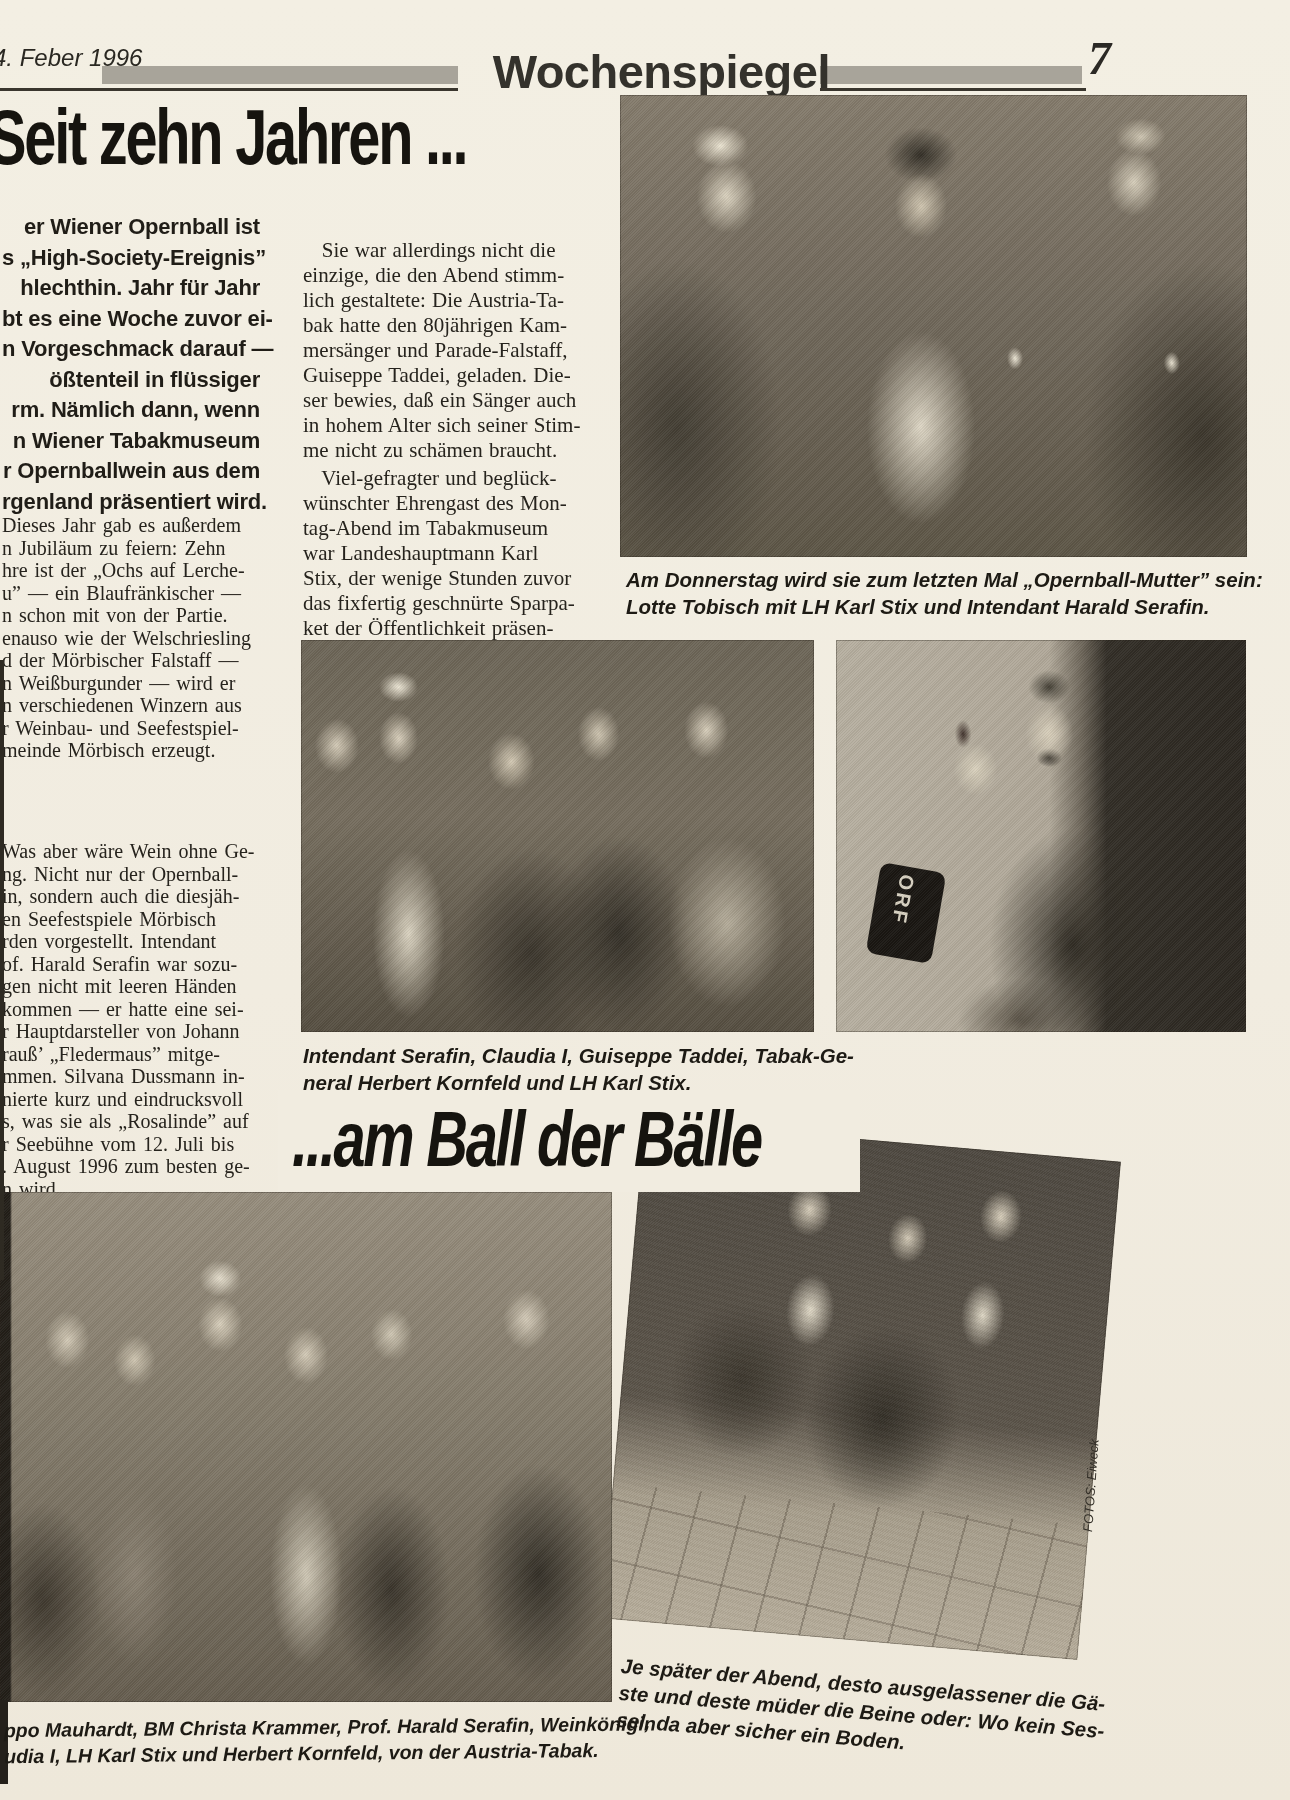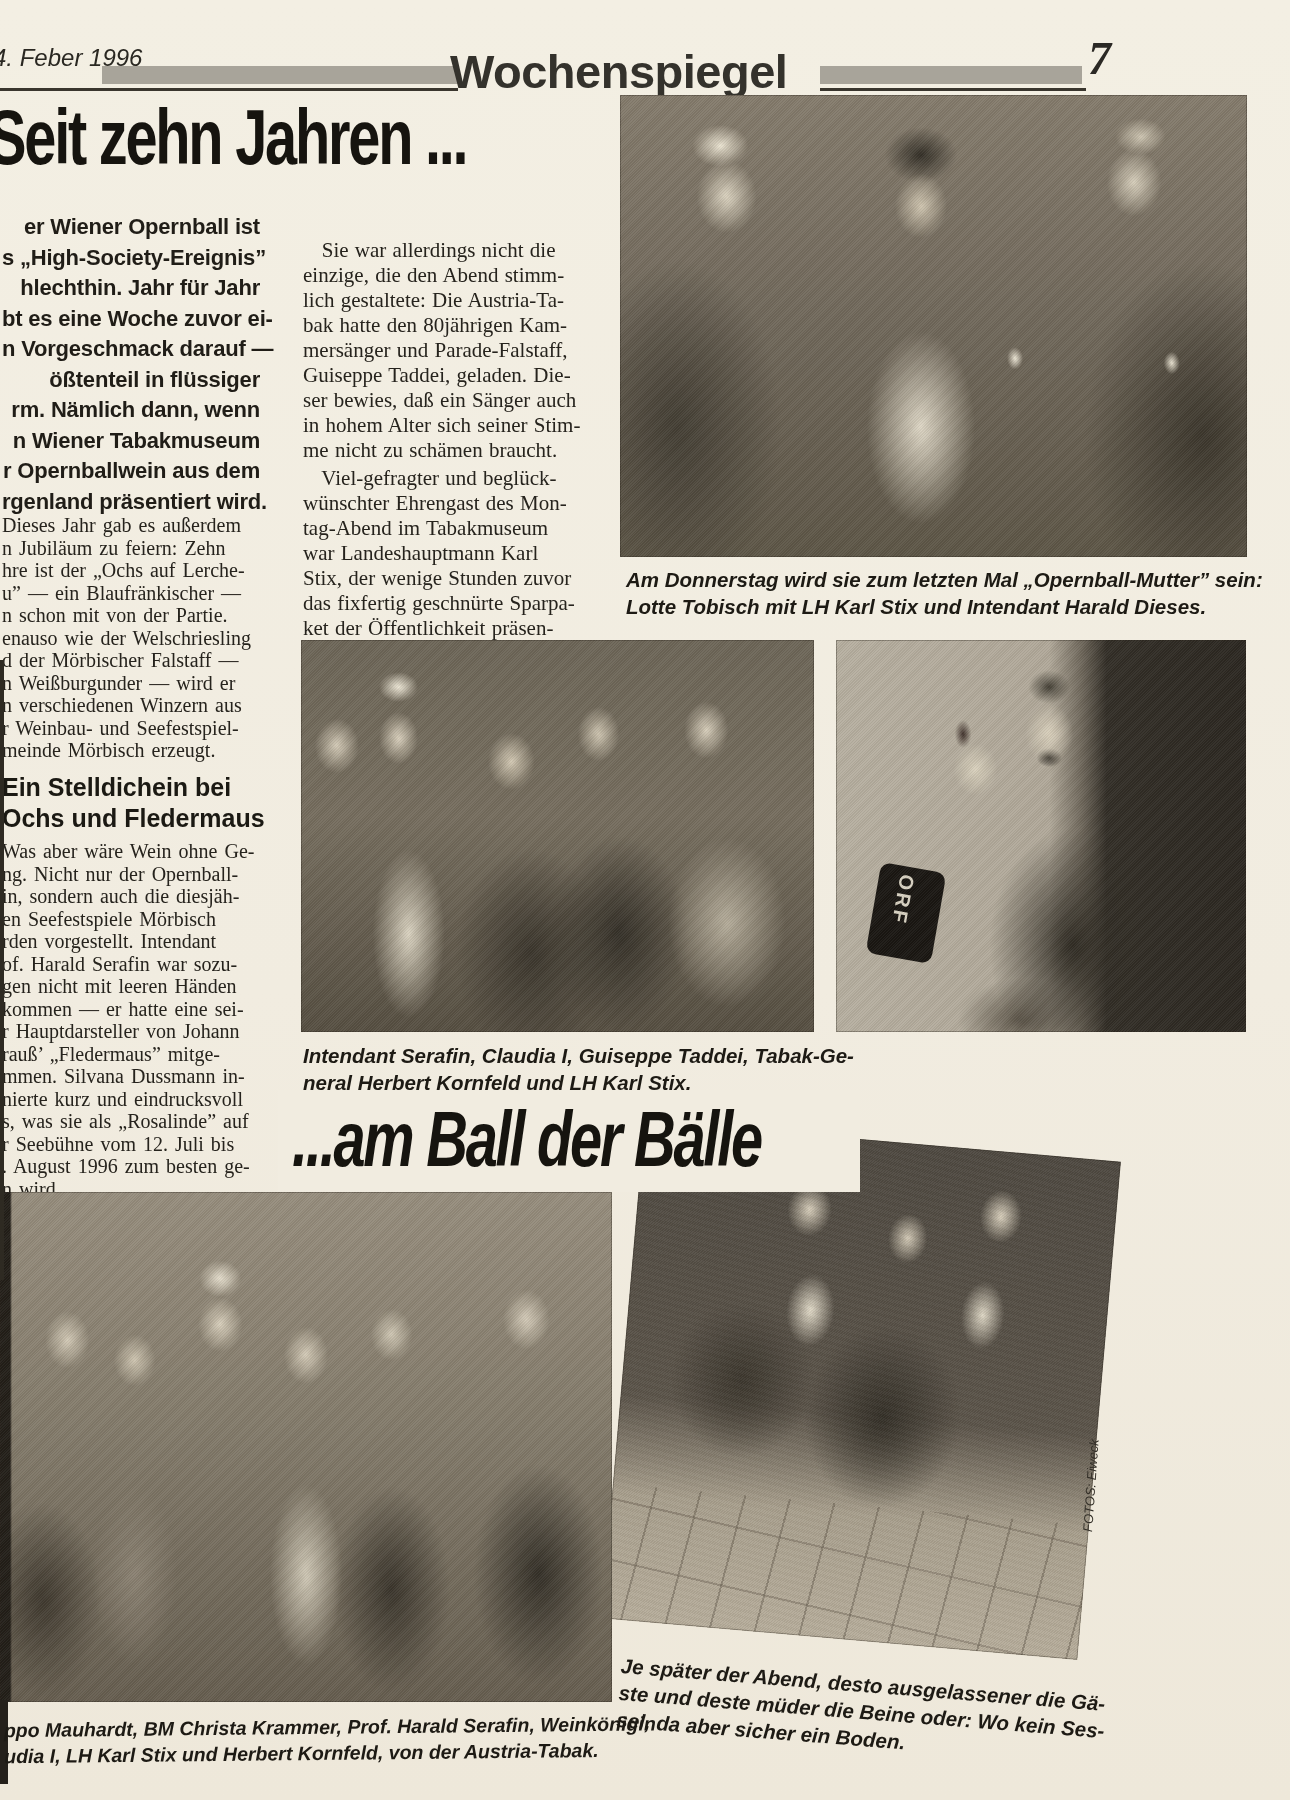--- a/index.html
+++ b/index.html
@@ -9,21 +9,21 @@
   .abs{position:absolute;}
   .lines{white-space:pre;}
   
   .date{left:-7px;top:46px;font:italic 24px/1 "Liberation Sans",sans-serif;color:#2a2822;}
   .bar{background:#a8a49a;height:18px;top:66px;}
   .bar-l{left:102px;width:356px;}
   .bar-r{left:820px;width:262px;}
   .rule{background:#3a362e;height:3px;top:88px;}
   .rule-l{left:0;width:458px;}
   .rule-r{left:820px;width:266px;}
-  .masthead{left:450px;top:48px;width:380px;text-align:left;
+  .masthead{left:450px;top:48px;width:380px;text-align:right;
             font:700 47px/1 "Liberation Sans",sans-serif;letter-spacing:-.5px;color:#34322c;}
   .pageno{left:1088px;top:36px;font:italic 700 46px/1 "Liberation Serif",serif;color:#2b2925;}
   
   .headline{font:700 78px/1 "Liberation Sans",sans-serif;letter-spacing:-3px;color:#16140f;}
   .squeeze{display:inline-block;transform:scaleX(.74);transform-origin:0 50%;white-space:pre;}
   .hl1{left:-12px;top:98px;z-index:4;}
   .hl2-strip{left:278px;top:1090px;width:582px;height:102px;background:#f1ece0;z-index:3;}
   .hl2{position:absolute;left:14px;top:10px;font-style:italic;}
   
   .col1{left:2px;width:258px;}
@@ -141,22 +141,20 @@
 n Jubiläum zu feiern: Zehn
 hre ist der „Ochs auf Lerche-
 u” — ein Blaufränkischer —
 n schon mit von der Partie.
 enauso wie der Welschriesling
 d der Mörbischer Falstaff —
 n Weißburgunder — wird er
 n verschiedenen Winzern aus
 r Weinbau- und Seefestspiel-
 meinde Mörbisch erzeugt.</div>
-  <div class="abs col1 subhead lines" style="top:772px">Ein Stelldichein bei
-Ochs und Fledermaus</div>
   <div class="abs col1 serif1 lines" style="top:840px">Was aber wäre Wein ohne Ge-
 ng. Nicht nur der Opernball-
 in, sondern auch die diesjäh-
 en Seefestspiele Mörbisch
 rden vorgestellt. Intendant
 of. Harald Serafin war sozu-
 gen nicht mit leeren Händen
 kommen — er hatte eine sei-
 r Hauptdarsteller von Johann
 rauß’ „Fledermaus” mitge-
@@ -180,21 +178,21 @@
 wünschter Ehrengast des Mon-
 tag-Abend im Tabakmuseum
 war Landeshauptmann Karl
 Stix, der wenige Stunden zuvor
 das fixfertig geschnürte Sparpa-
 ket der Öffentlichkeit präsen-
 tiert hatte.</div>
 
   <div id="photo1" class="photo"></div>
   <div class="abs cap lines" style="left:626px;top:566px;width:624px">Am Donnerstag wird sie zum letzten Mal „Opernball-Mutter” sein:
-Lotte Tobisch mit LH Karl Stix und Intendant Harald Dieses.</div>
+Lotte Tobisch mit LH Karl Stix und Intendant Harald Serafin.</div>
 
   <div id="photo2" class="photo"></div>
   <div class="abs cap lines" style="left:303px;top:1042px;width:515px">Intendant Serafin, Claudia I, Guiseppe Taddei, Tabak-Ge-
 neral Herbert Kornfeld und LH Karl Stix.</div>
 
   <div id="photo3" class="photo">
     <div class="mic">
       <span>ORF</span>
     </div>
   </div>

